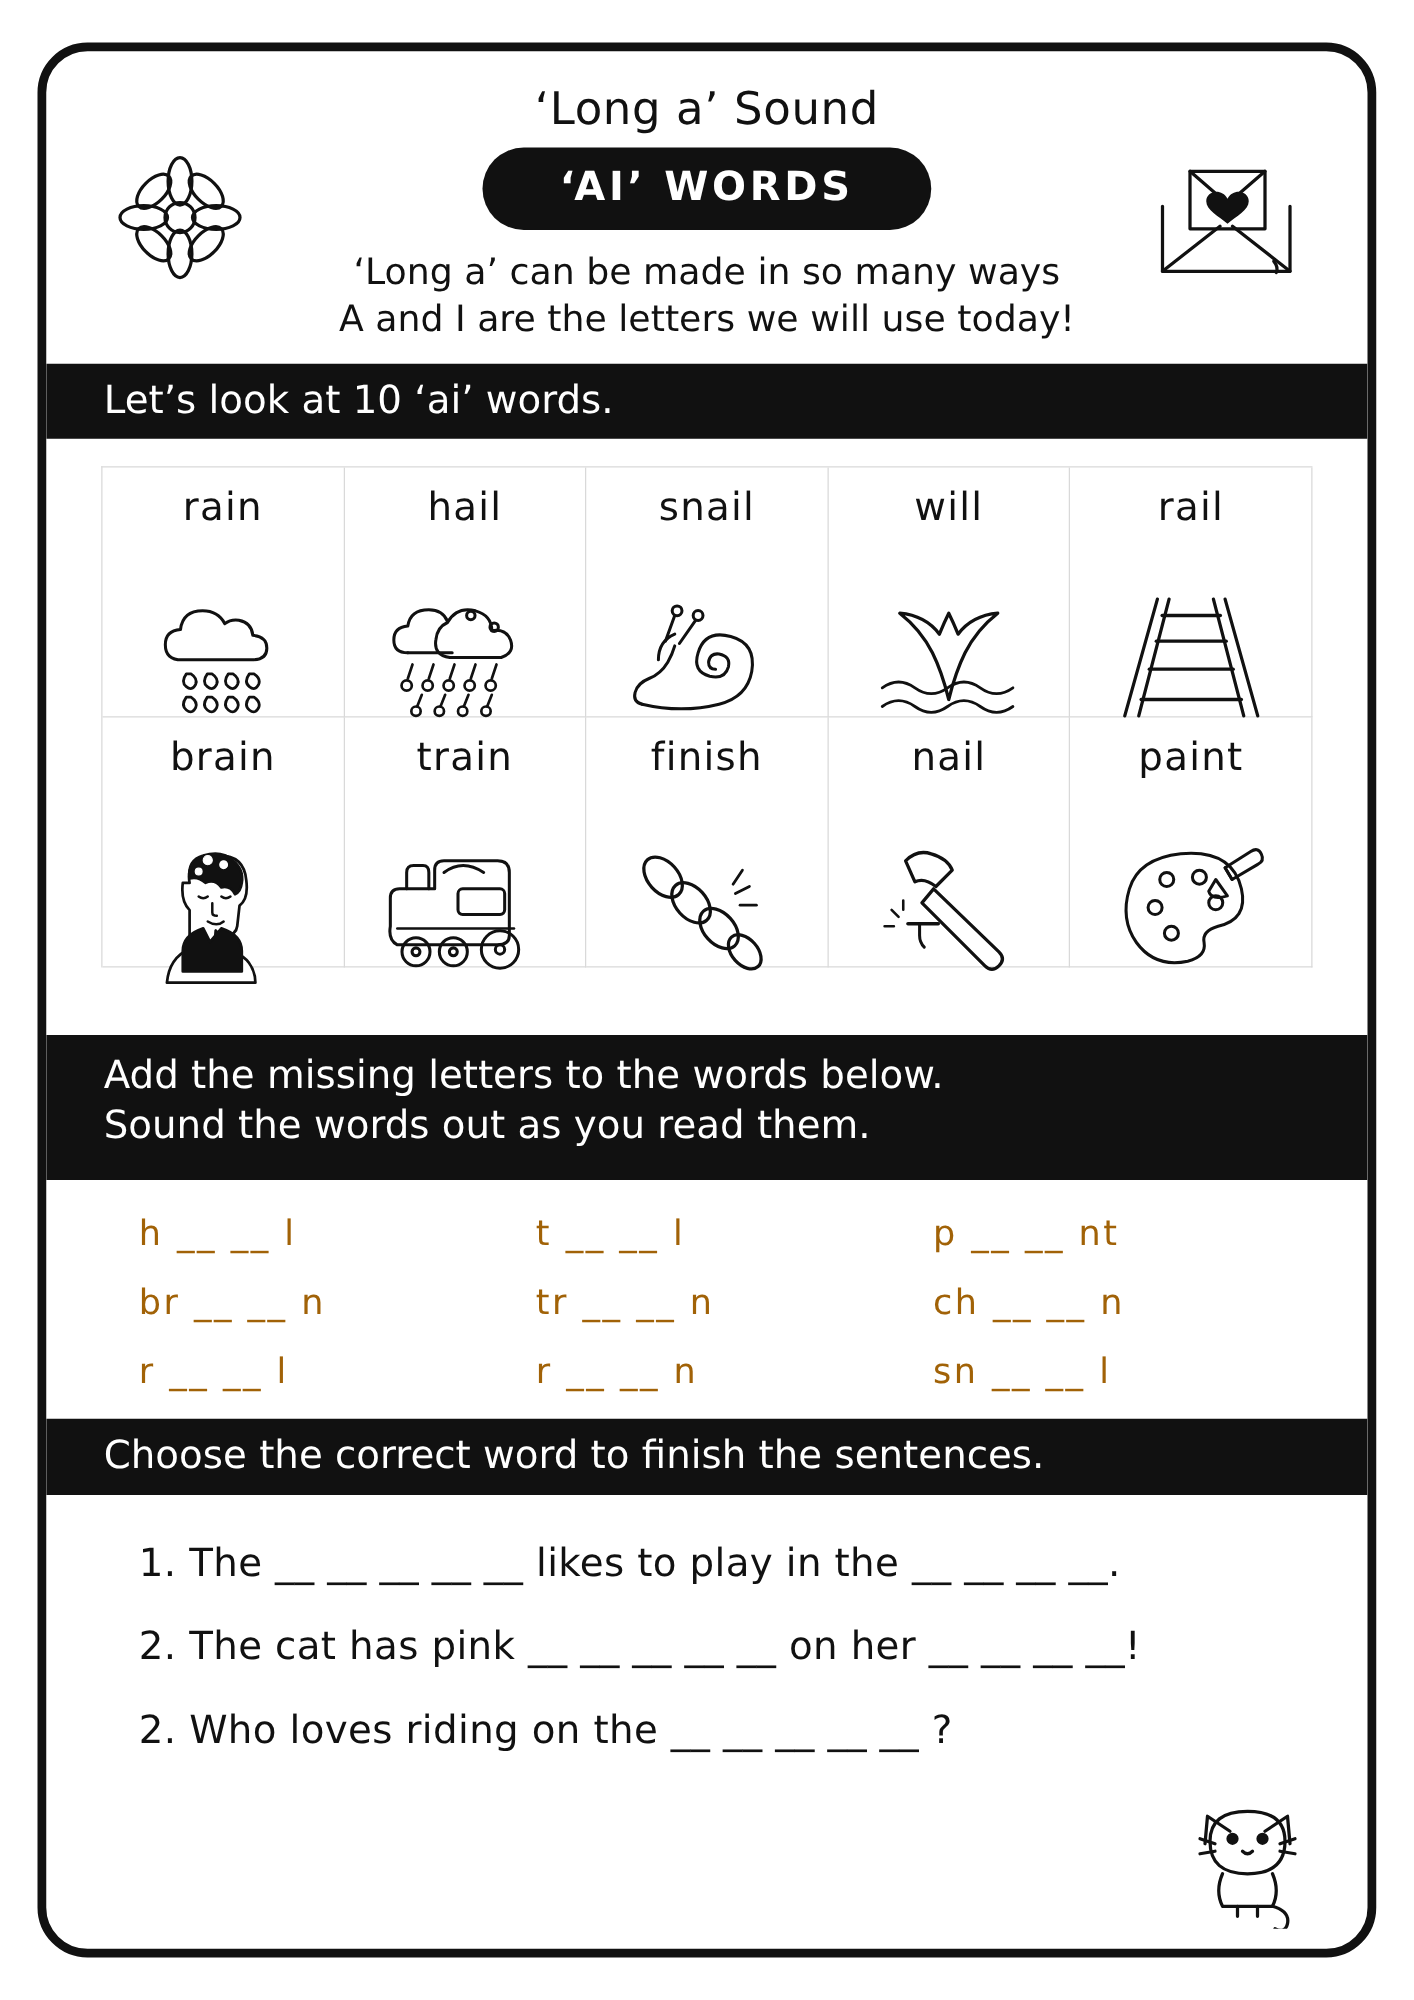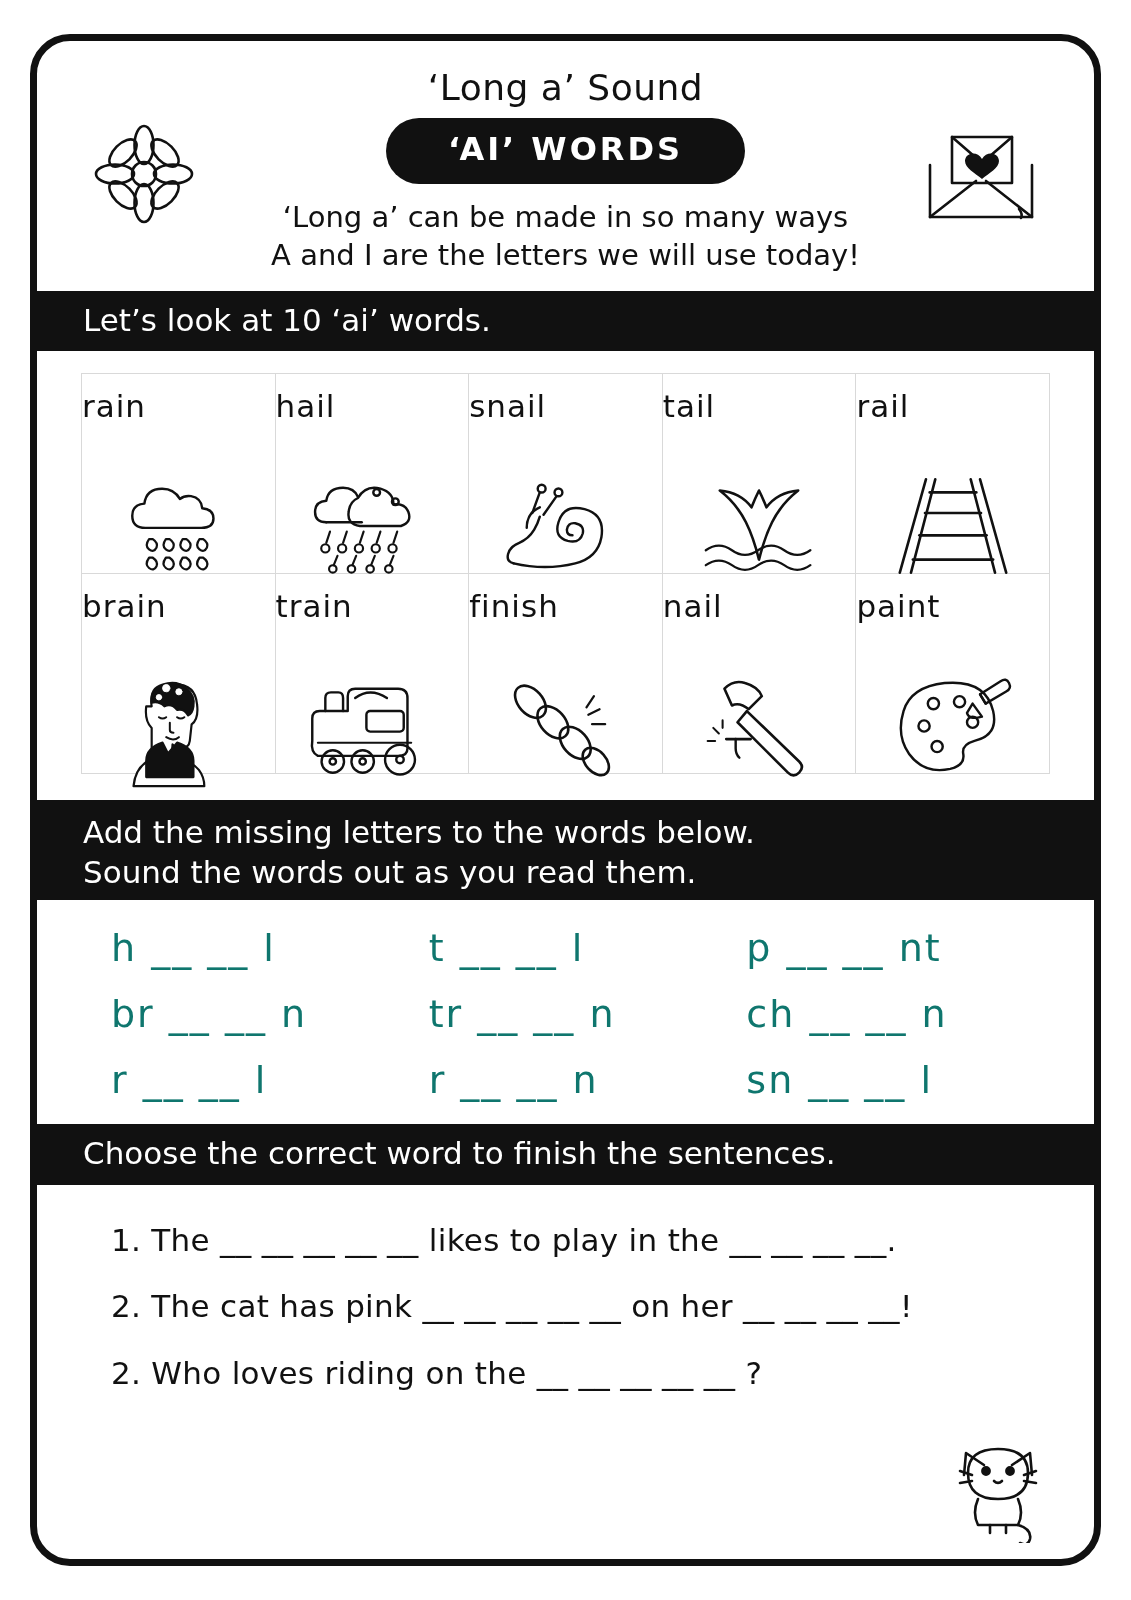--- a/index.html
+++ b/index.html
@@ -82,39 +82,41 @@
   
   .band {
     background: #111111;
     color: #ffffff;
     padding: 9px 0 11px 46px;
     font-size: 31px;
     line-height: 1.3;
   }
   .band.two-line {
     padding-top: 12px;
-    padding-bottom: 8px;
+    padding-bottom: 24px;
+    margin-top: 28px;
   }
 
   
   .grid-wrap {
     padding: 22px 44px 26px 44px;
   }
   .word-grid {
     display: grid;
     grid-template-columns: repeat(5, 1fr);
     border-top: 1px solid #d9d9d9;
     border-left: 1px solid #d9d9d9;
   }
   .cell {
     border-right: 1px solid #d9d9d9;
     border-bottom: 1px solid #d9d9d9;
     height: 200px;
     display: flex;
     flex-direction: column;
+    align-items: center;
     justify-content: flex-start;
     padding-top: 14px;
     box-sizing: border-box;
     gap: 40px;
   }
   .cell-word {
     font-size: 31px;
     color: #111;
     letter-spacing: 1px;
     margin-bottom: 6px;
@@ -131,22 +133,22 @@
   
   .fill-wrap {
     padding: 26px 52px 22px 52px;
   }
   .fill-grid {
     display: grid;
     grid-template-columns: repeat(3, 1fr);
     row-gap: 22px;
   }
   .fill-item {
-    font-size: 38px;
-    color: #0f766e;
+    font-size: 28px;
+    color: #a16207;
     letter-spacing: 2px;
     padding-left: 22px;
   }
 
   
   .sent-wrap {
     padding: 22px 52px 10px 52px;
   }
   .sentence {
     font-size: 31px;
@@ -273,21 +275,21 @@
               <path d="M34 62 q0-16 14-22"></path>
               <path d="M40 46 l8-22"></path>
                 <circle cx="50" cy="20" r="4.2"></circle>
               <path d="M52 48 l14-20"></path>
                 <circle cx="68" cy="24" r="4.2"></circle>
             </svg>
           </div>
         </div>
 
         <div class="cell">
-          <div class="cell-word">tail</div>
+          <div class="cell-word">will</div>
           <div class="cell-art">
             <svg viewBox="0 0 150 120" width="140" height="112" fill="none" stroke="#111" stroke-width="2.8">
               <path d="M75 96 q-6-24 -14-40 q-10-20 -28-34 q22 2 34 18 q4-10 8-18 q4 8 8 18 q12-16 34-18 q-18 14 -28 34 q-8 16 -14 40 Z"></path>
               <path d="M18 86 q14-10 28 0 q14 10 28 0 q14-10 28 0 q14 10 28 0" stroke-width="2.4"></path>
               <path d="M18 102 q14-10 28 0 q14 10 28 0 q14-10 28 0 q14 10 28 0" stroke-width="2.4"></path>
             </svg>
           </div>
         </div>
 
         <div class="cell">

